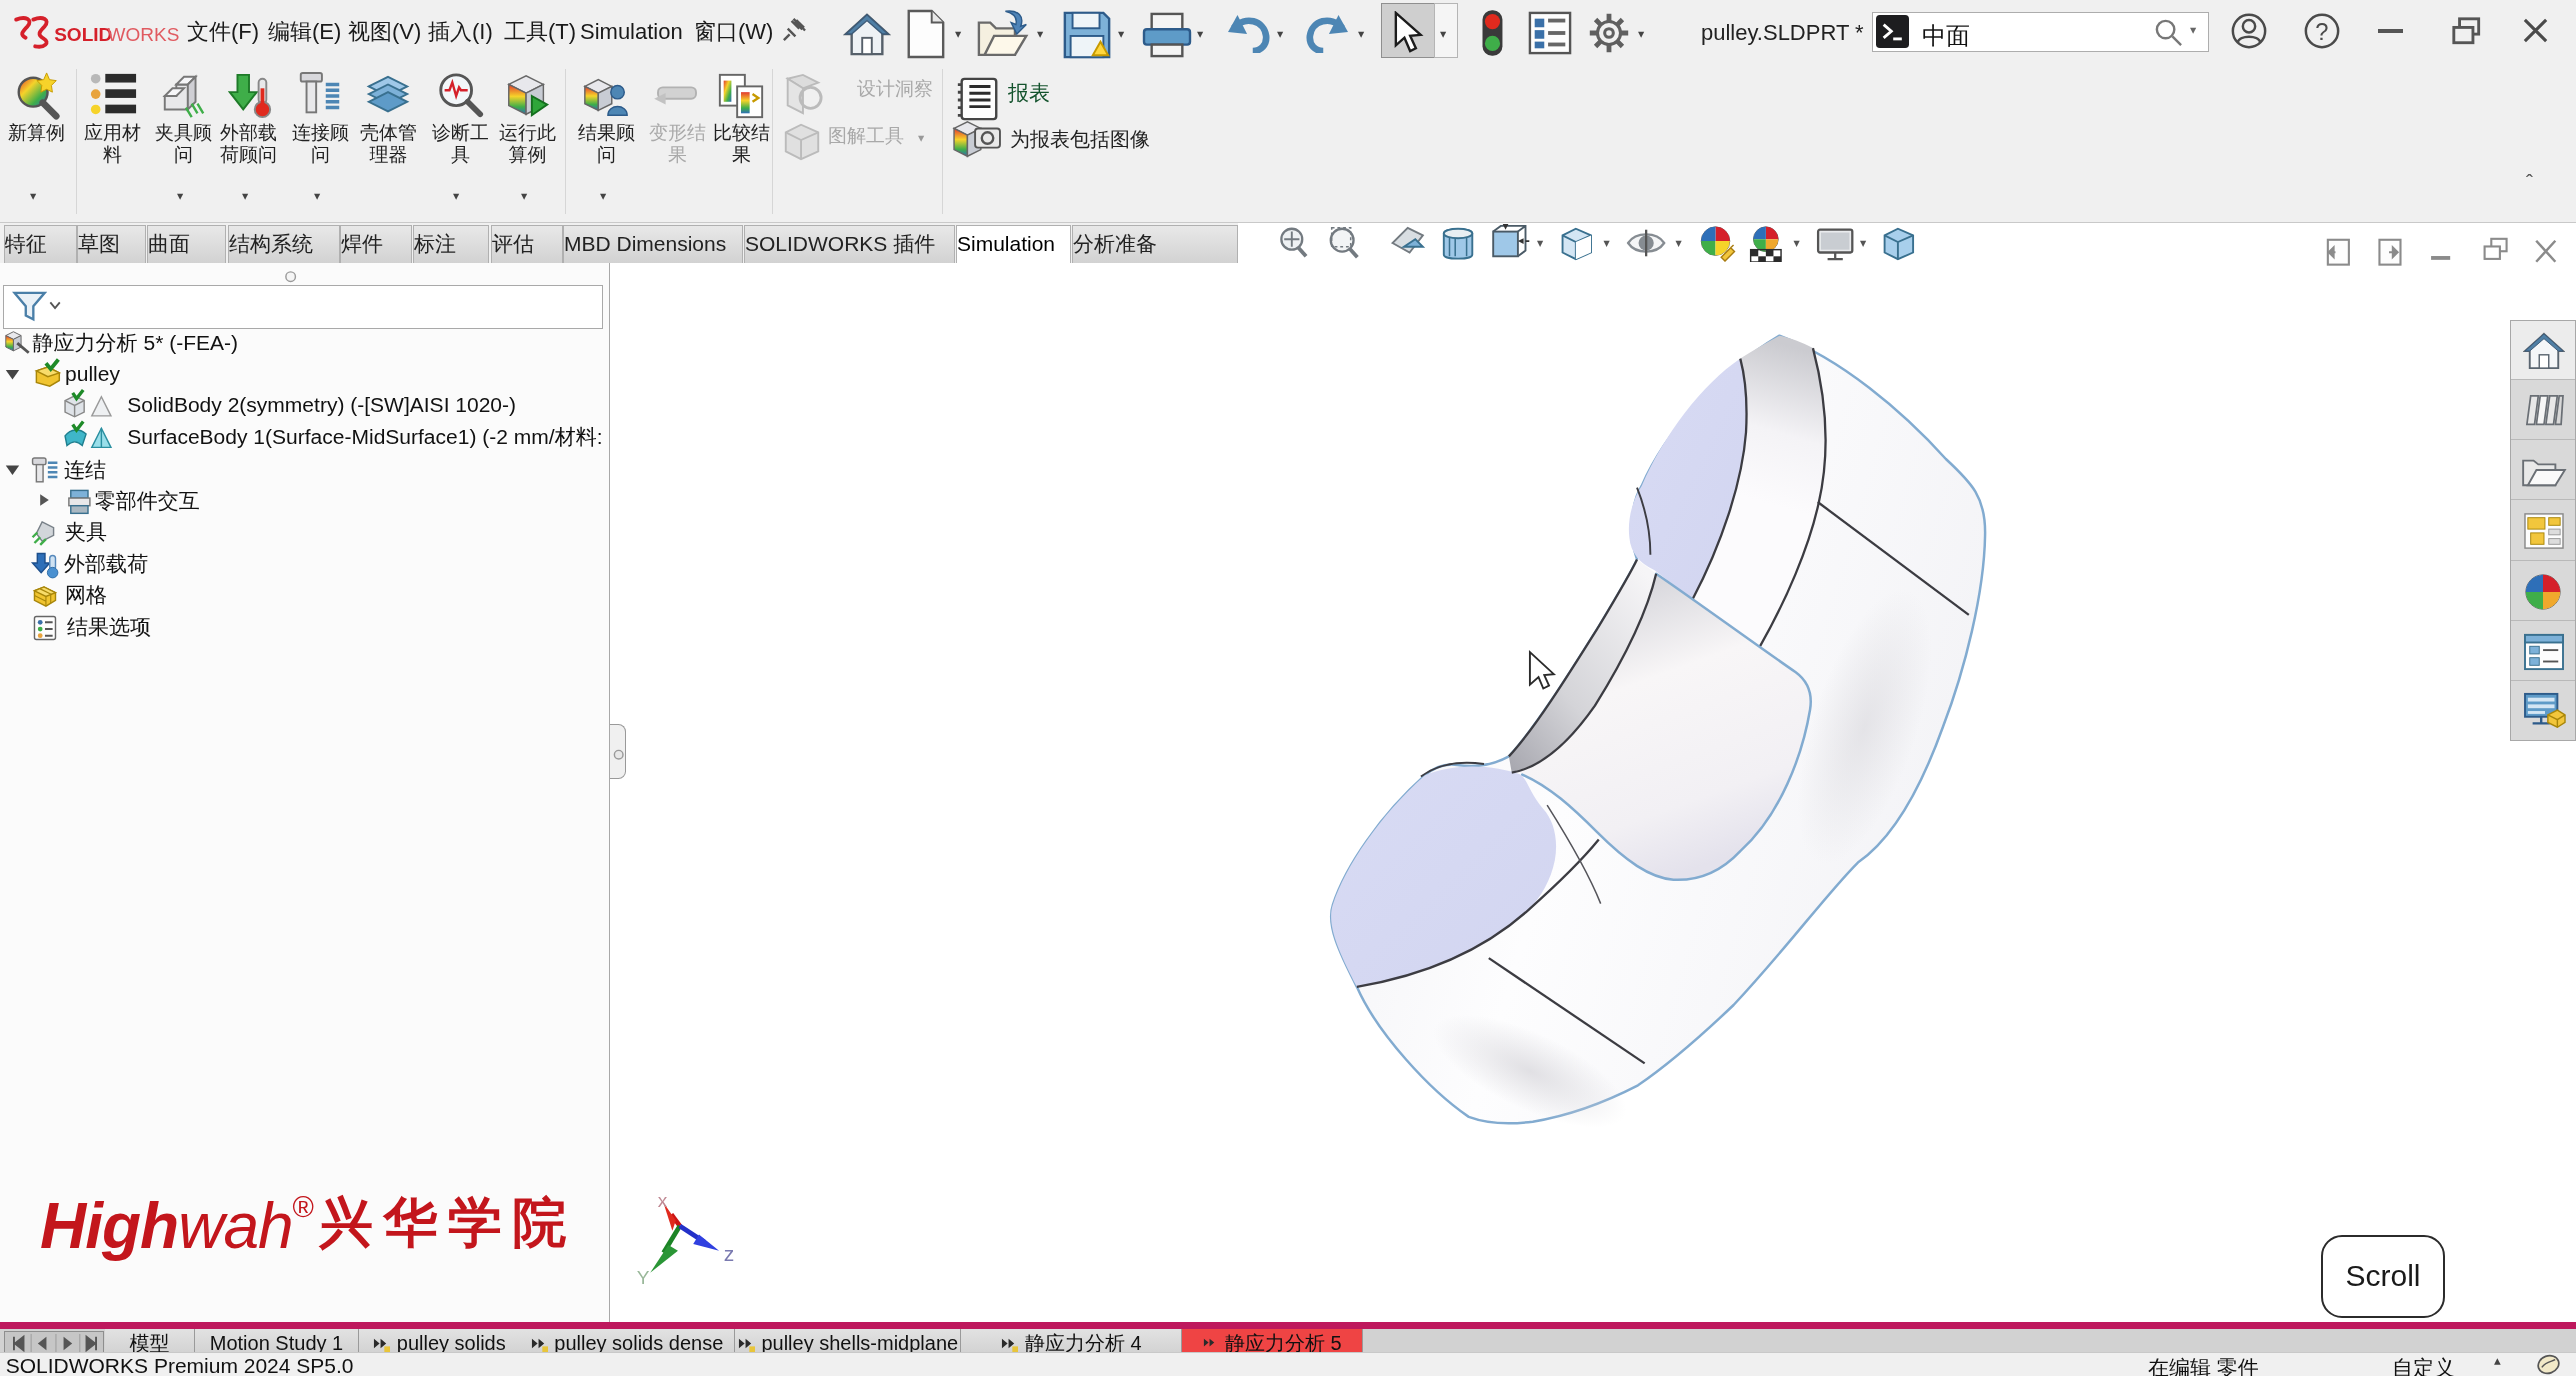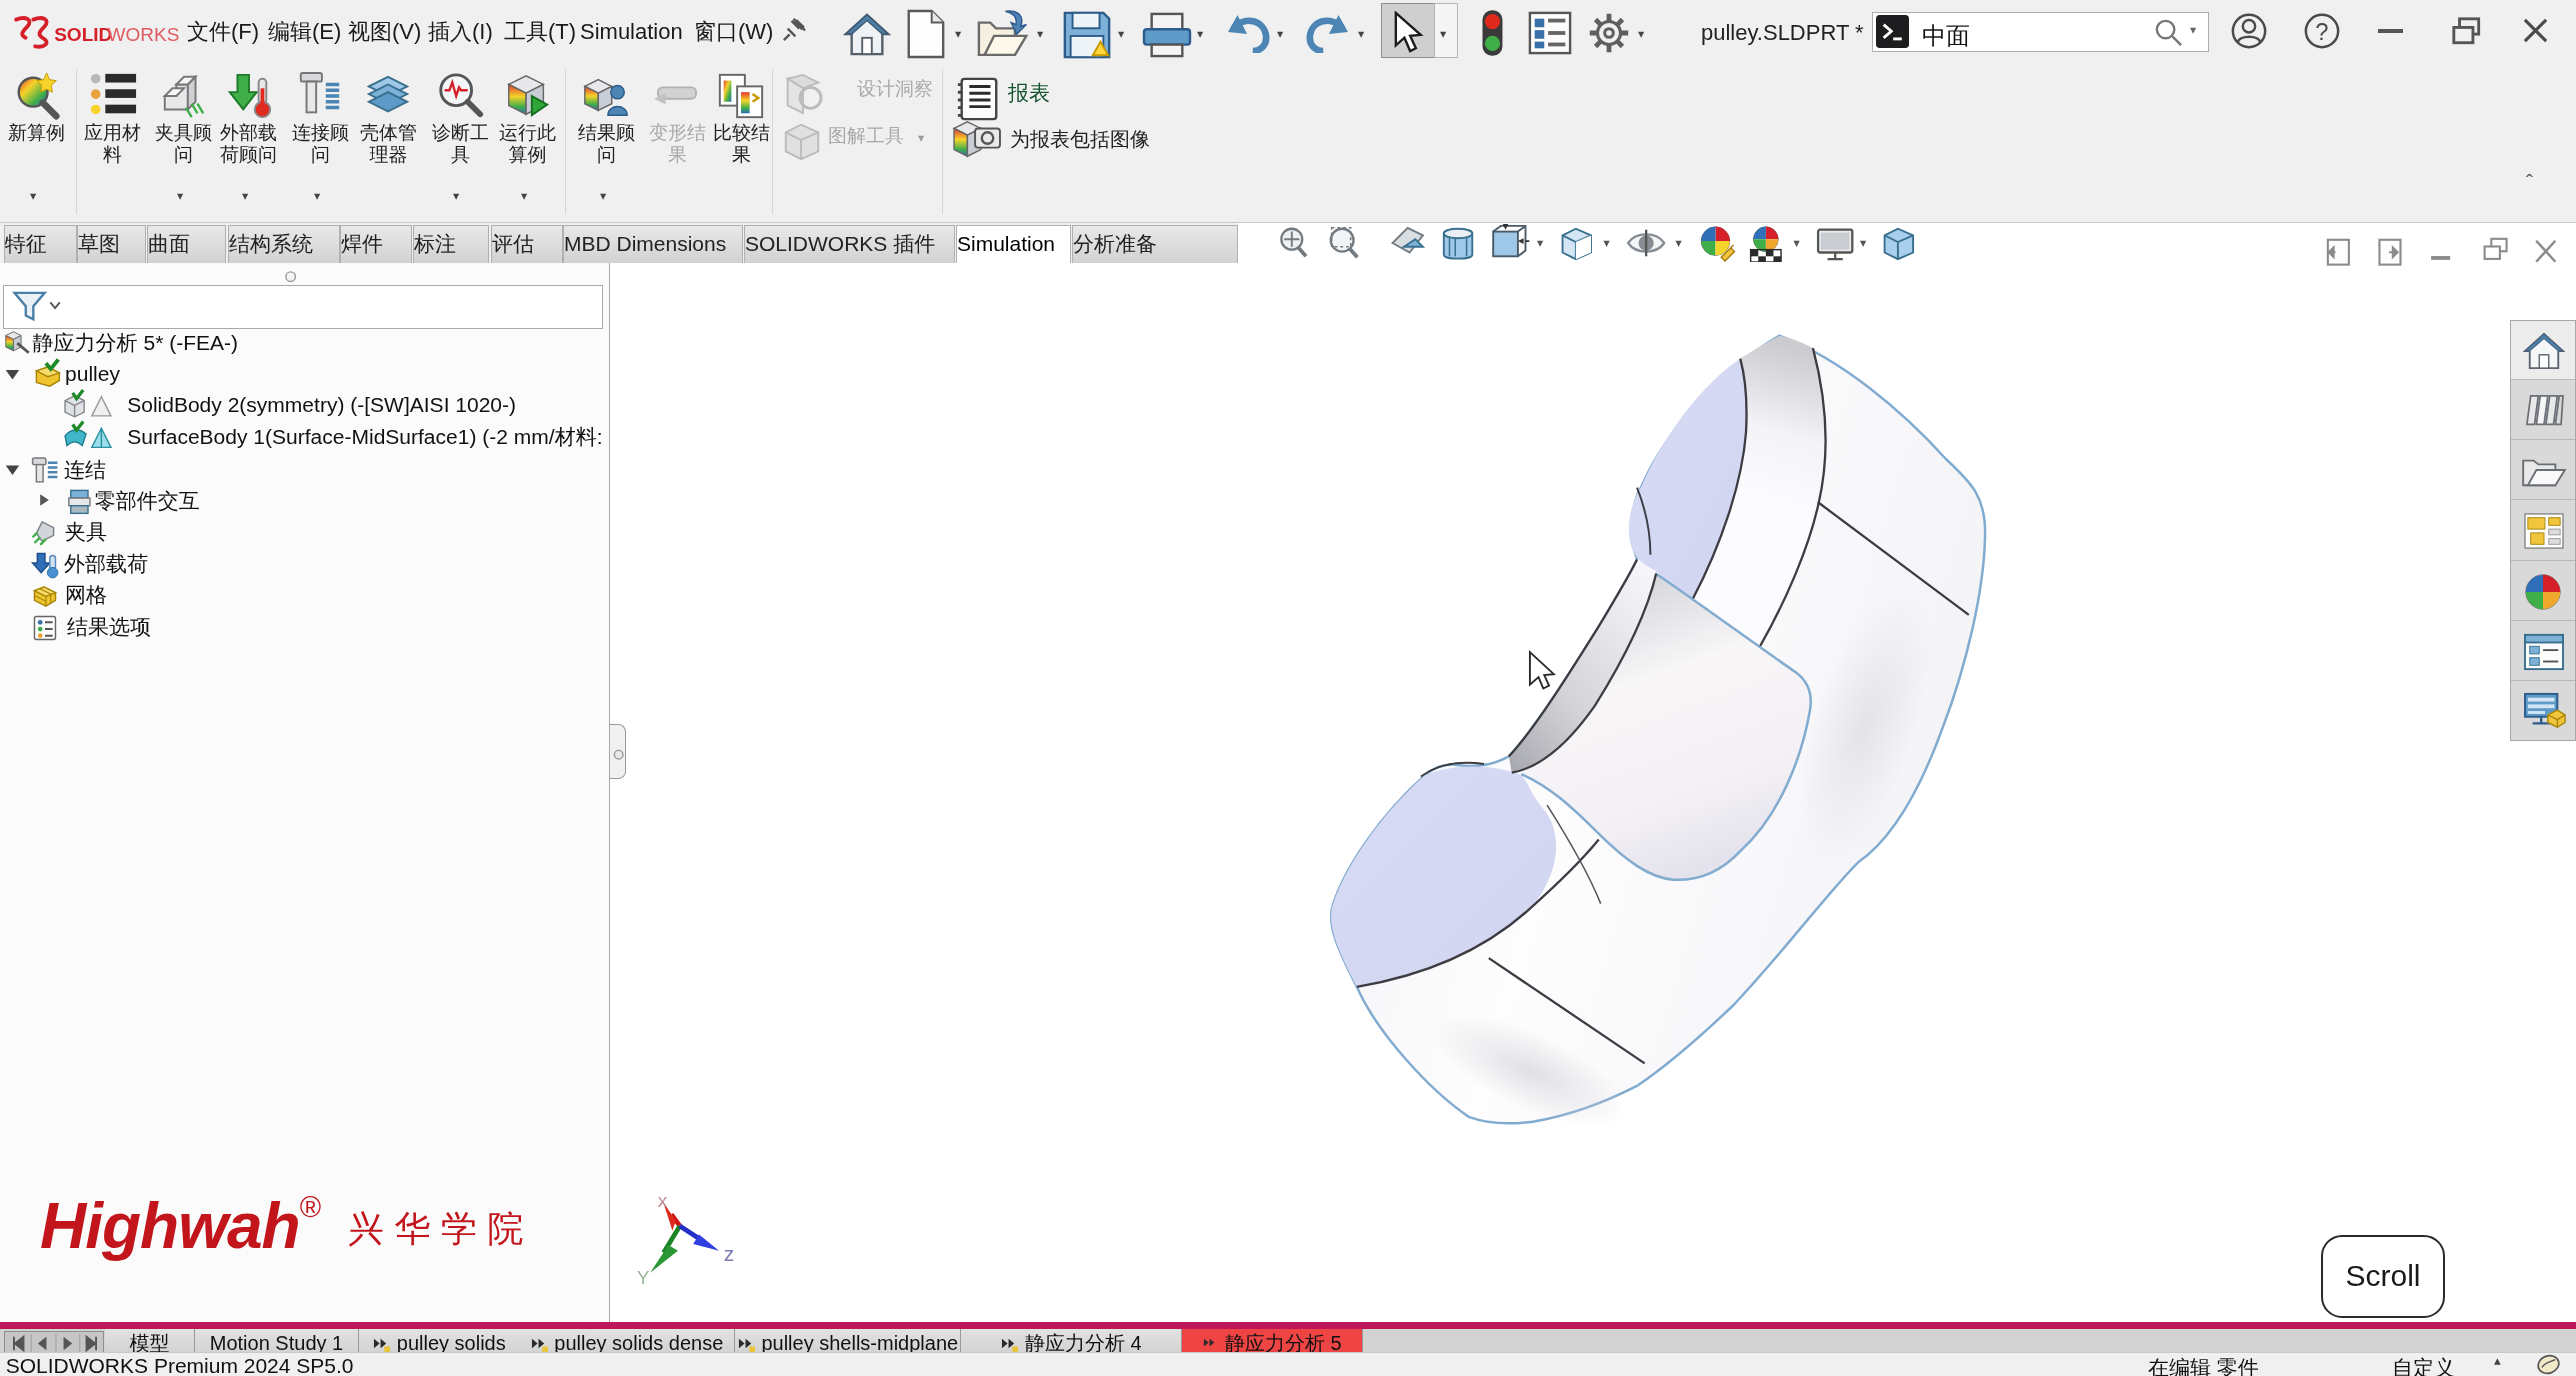--- a/index.html
+++ b/index.html
@@ -689,14 +689,14 @@
   <path d="M707 1276 L693 1258 L704 1287 Z" fill="#e02a1e" transform="rotate(3 700 1272)"></path>
   <path d="M711 1282 L694 1310" stroke="#1c8426" stroke-width="5"></path>
   <path d="M699 1302 L680 1331 L709 1308 Z" fill="#2a9636"></path>
   <path d="M711 1282 L737 1299" stroke="#2330c8" stroke-width="5"></path>
   <path d="M731 1291 L752 1308 L725 1301 Z" fill="#3040e0"></path>
   <text x="688" y="1262" font-size="20" fill="#c08a94" font-family="Liberation Sans">x</text>
   <text x="666" y="1343" font-size="20" fill="#9ab89a" font-family="Liberation Sans">Y</text>
   <text x="757" y="1319" font-size="22" fill="#7a7ab0" font-family="Liberation Sans">z</text>
  </g>
 </svg>
-<div id="hwlogo"><span style="font-size:64px;font-weight:bold;font-style:italic;letter-spacing:-1px">High<span style="font-weight:700">wah</span></span><span style="font-size:29px;position:relative;top:-31px">®</span><span style="font-size:36px;font-weight:normal;letter-spacing:10.5px;margin-left:27px;position:relative;top:-6.7px">兴华学院</span></div>
+<div id="hwlogo"><span style="font-size:64px;font-weight:bold;font-style:italic;letter-spacing:-1px">High<span style="font-weight:400">wah</span></span><span style="font-size:29px;position:relative;top:-31px">®</span><span style="font-size:54px;font-weight:bold;letter-spacing:10.5px;margin-left:5px;position:relative;top:-6.7px">兴华学院</span></div>
 
 
 </body></html>

